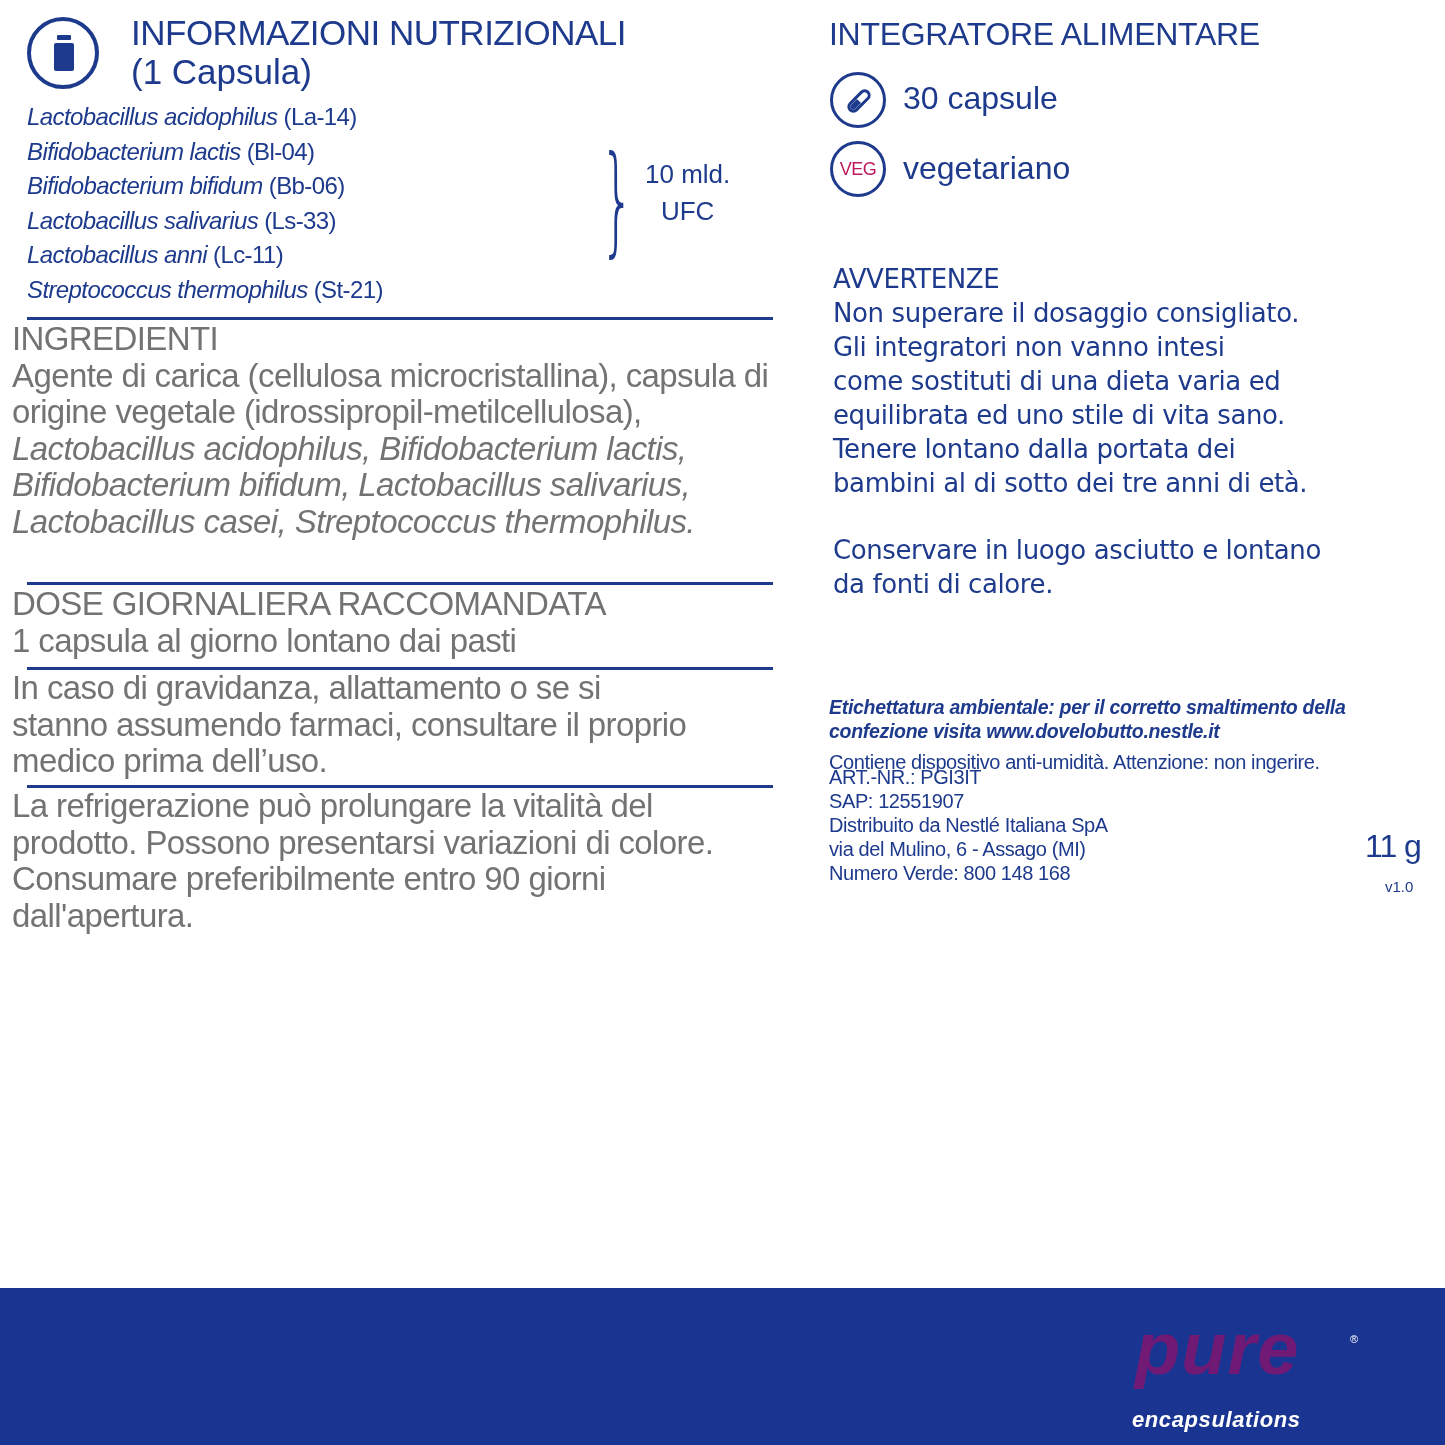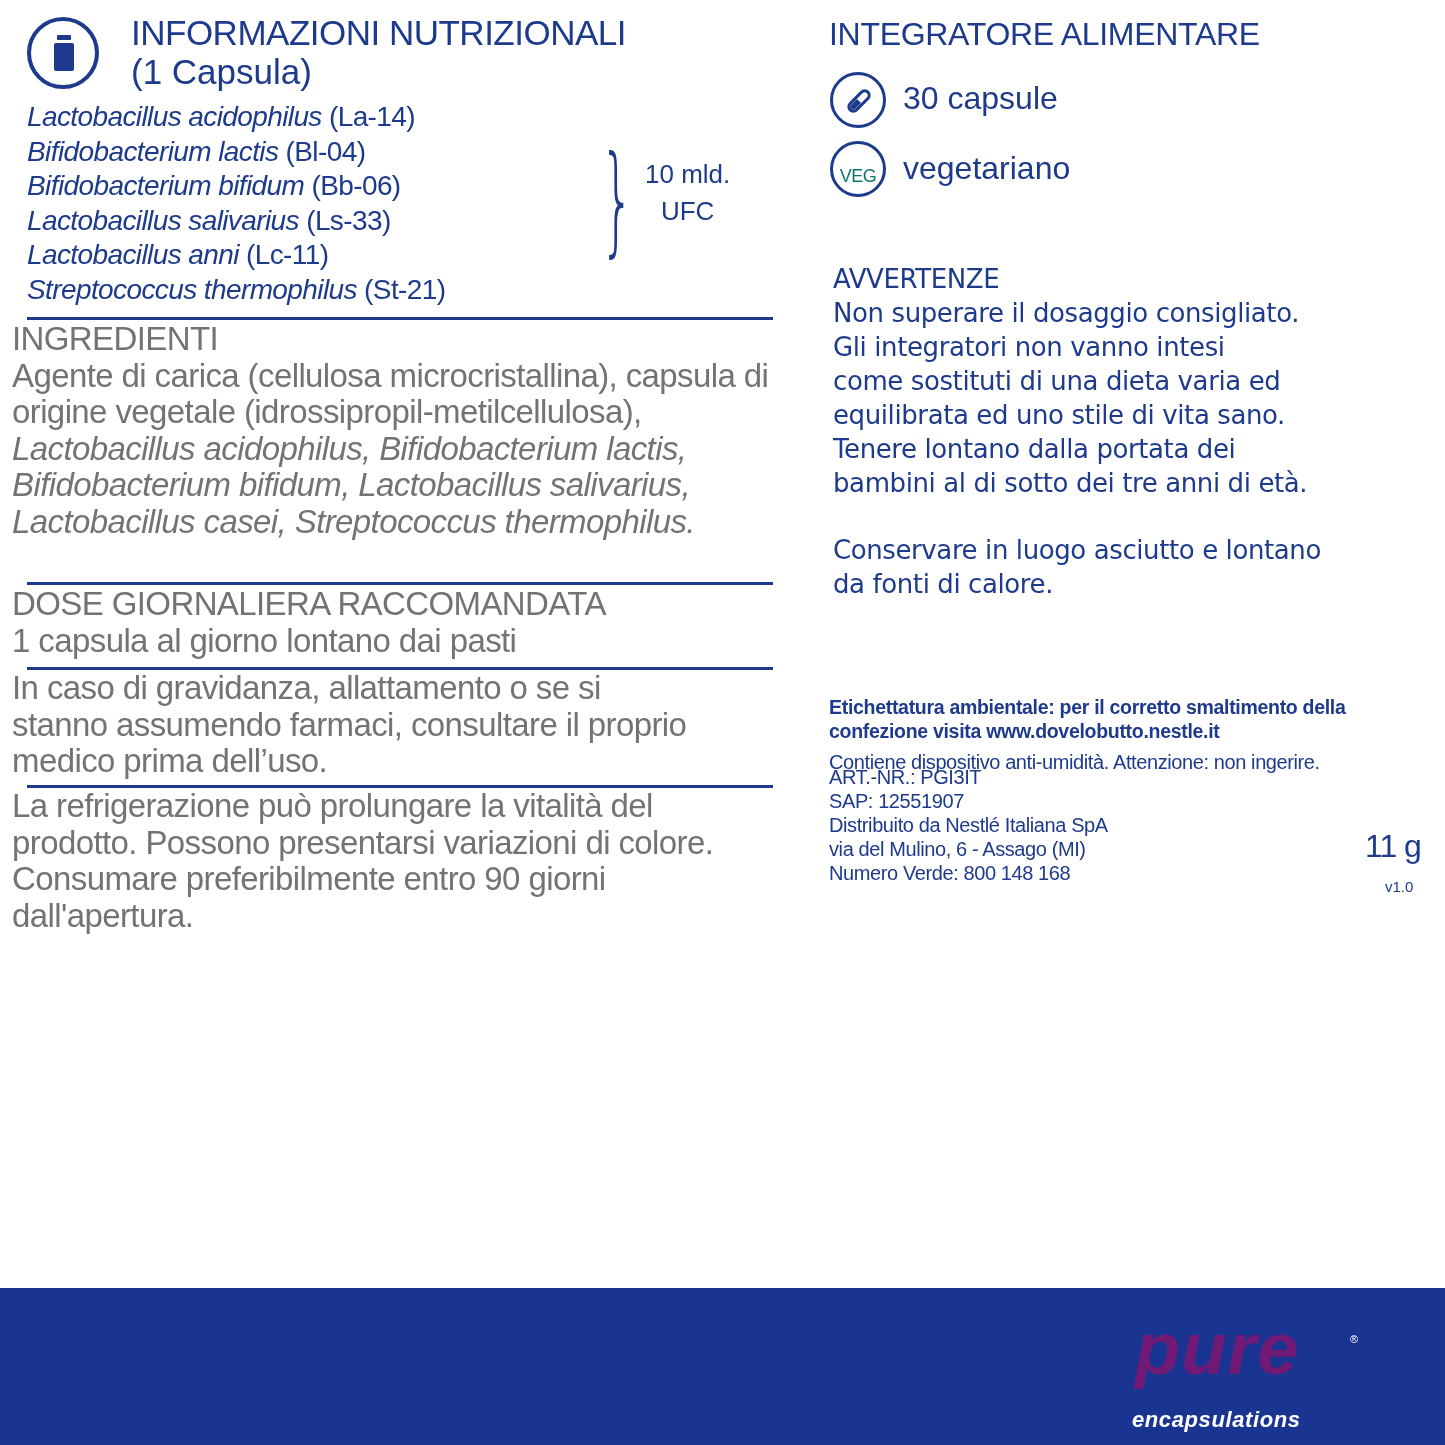--- a/index.html
+++ b/index.html
@@ -9,35 +9,35 @@
       font-family: "Liberation Sans", sans-serif;
     }
     .header-icon {
       position: absolute; left: 27px; top: 17px; width: 72px; height: 72px;
       border: 4px solid #1d3a8c; border-radius: 50%; box-sizing: border-box;
     }
     .header-icon .cap { position: absolute; left: 26px; top: 14px; width: 14px; height: 5px; background: #1d3a8c; border-radius: 1px; }
     .header-icon .bottle { position: absolute; left: 23px; top: 22px; width: 20px; height: 28px; background: #1d3a8c; border-radius: 2px; }
     .title1 { position: absolute; left: 131px; top: 14px; font-size: 35px; line-height: 38px; letter-spacing: -0.5px; font-stretch: condensed; color:#1d3a8c; }
     .title2 { position: absolute; left: 131px; top: 53px; font-size: 35px; line-height: 38px; color:#1d3a8c; }
-    .strains { position: absolute; left: 27px; top: 100px; font-size: 28px; line-height: 34.5px; color:#1d3a8c; letter-spacing: -0.6px; }
+    .strains { position: absolute; left: 27px; top: 100px; font-size: 24px; line-height: 34.5px; color:#1d3a8c; letter-spacing: -0.6px; }
     .strains i { font-style: italic; }
     .brace { position: absolute; left: 600px; top: 140px; font-size: 120px; line-height: 120px; color:#1d3a8c; font-family: "DejaVu Sans", sans-serif; font-weight: 200; transform: scaleX(0.45); transform-origin: left top; }
     .ufc { position: absolute; left: 645px; top: 156px; font-size: 26px; line-height: 37px; text-align: center; color:#1d3a8c; }
     .rule { position: absolute; left: 27px; width: 746px; height: 3px; background: #1d3a8c; }
     .section { position: absolute; left: 12px; width: 760px; font-size: 33px; line-height: 36.5px; color:#737373; letter-spacing: -0.6px; }
     .section i { font-style: italic; }
     .r-title { position: absolute; left: 829px; top: 16px; font-size: 32px; line-height: 36px; color:#1d3a8c; letter-spacing: -0.3px; }
     .r-icon { position: absolute; width: 56px; height: 56px; border: 3px solid #1d3a8c; border-radius: 50%; box-sizing: border-box; }
     .pill { position: absolute; left: 12px; top: 20px; width: 28px; height: 12px; border: 3px solid #1d3a8c; border-radius: 8px; transform: rotate(-45deg); box-sizing: border-box; overflow: hidden; }
     .pill .half { position: absolute; left: 0; top: 0; width: 50%; height: 100%; background: #1d3a8c; }
-    .veg { position: absolute; left: 0; top: 7px; width: 100%; height: 100%; display: flex; align-items: center; justify-content: center; font-size: 18px; color:#0f766e; letter-spacing: -0.5px; }
+    .veg { position: absolute; left: 0; top: 0; width: 100%; height: 100%; display: flex; align-items: center; justify-content: center; font-size: 18px; color:#be185d; letter-spacing: -0.5px; }
     .r-label { position: absolute; left: 903px; font-size: 32px; line-height: 36px; color:#1d3a8c; }
     .r-block { position: absolute; left: 833px; width: 600px; font-size: 26px; line-height: 34px; color:#1d3a8c; font-family: "DejaVu Sans", sans-serif; letter-spacing: -0.4px; }
-    .small-it { position: absolute; left: 829px; top: 695px; width: 610px; font-size: 19.5px; line-height: 24px; font-weight: bold; color:#1d3a8c; letter-spacing: -0.3px; }
+    .small-it { position: absolute; left: 829px; top: 695px; width: 610px; font-size: 19.5px; line-height: 24px; font-weight: bold; font-style: italic; color:#1d3a8c; letter-spacing: -0.3px; }
     .small { position: absolute; left: 829px; font-size: 20px; line-height: 24px; color:#1d3a8c; letter-spacing: -0.4px; }
     .weight { position: absolute; left: 1365px; top: 828px; font-size: 32px; color:#1d3a8c; font-weight: 200; letter-spacing: -1px; }
     .version { position: absolute; left: 1385px; top: 878px; font-size: 15px; color:#1d3a8c; }
     .footer { position: absolute; left: 0; top: 1288px; width: 1445px; height: 157px; background: #1a3591; }
     .logo-pure { position: absolute; left: 1135px; top: 1312px; font-size: 74px; line-height: 74px; font-weight: bold; font-style: italic; color: #701a75; letter-spacing: 1px; }
     .logo-enc { position: absolute; left: 1132px; top: 1340px; font-size: 22px; line-height: 24px; font-weight: bold; font-style: italic; color: #ffffff; letter-spacing: 0.6px; }
     .logo-reg { position: absolute; left: 1350px; top: 1333px; font-size: 11px; color: #ffffff; }
   </style>
 </head>
 <body>

